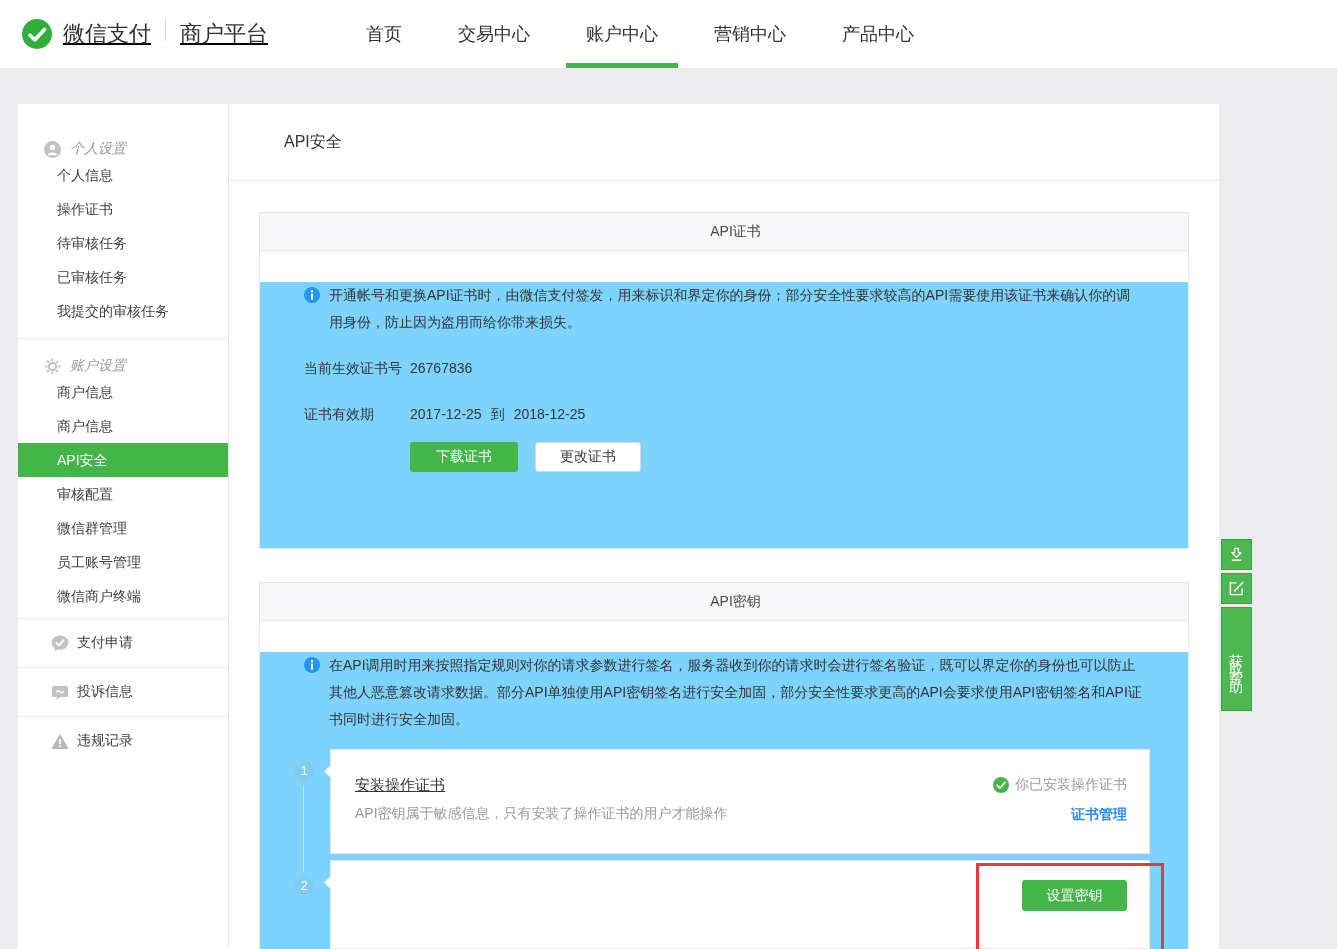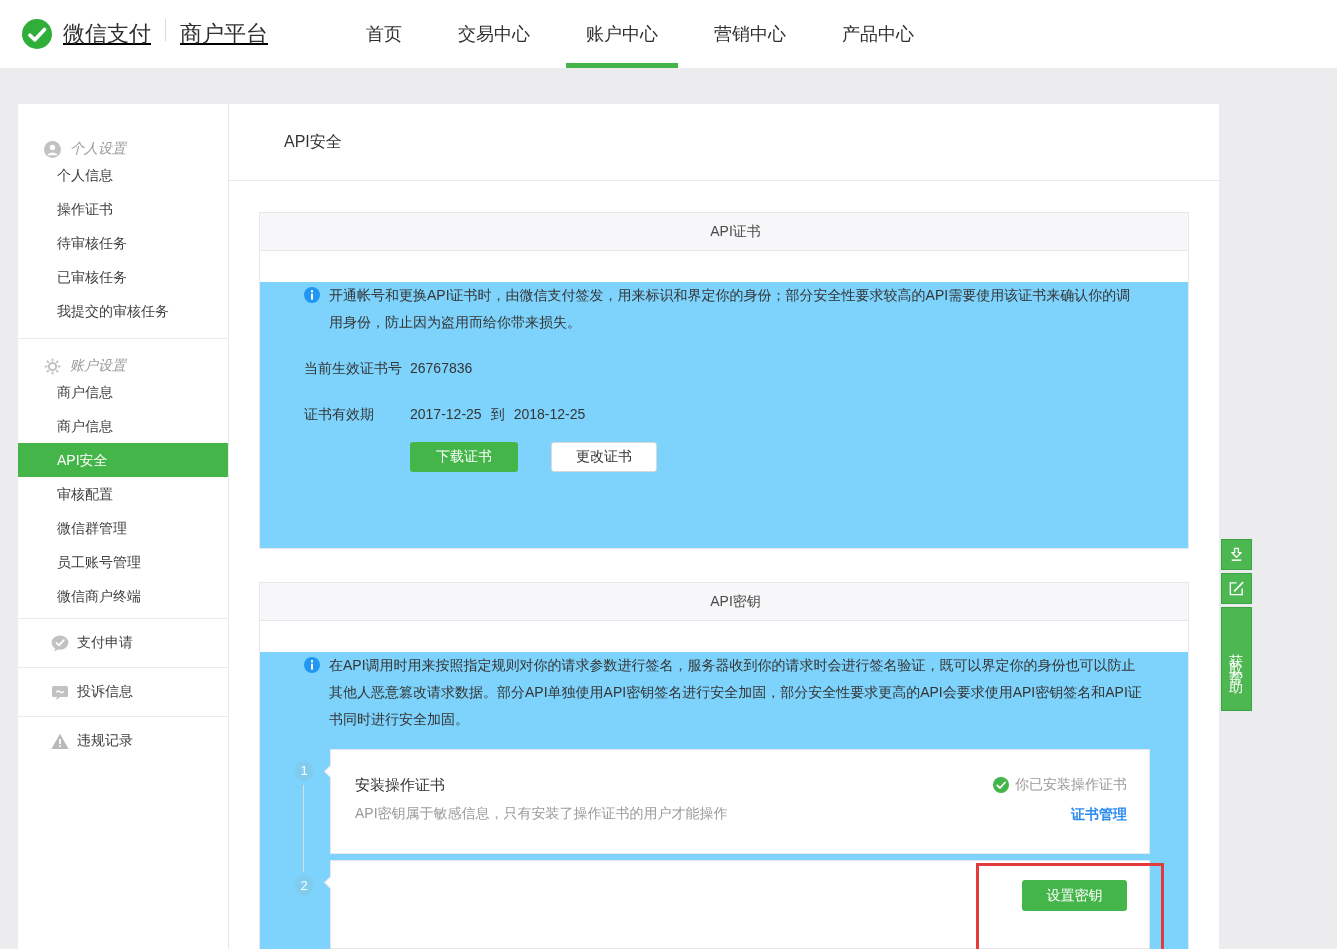--- a/index.html
+++ b/index.html
@@ -38,33 +38,33 @@
   .body-cert { height:266px; }
   .body-key { height:351px; }
   .info-row { display:flex; margin:31px 44px 0 44px; }
   .info-icon { width:16px; height:16px; flex:0 0 16px; margin-top:5px; margin-right:9px; }
   .info-text { font-size:14px; color:#353535; line-height:27px; }
   .field-row { display:flex; margin-left:44px; font-size:14px; color:#353535; }
   .field-row.first { margin-top:24px; }
   .field-row.second { margin-top:28px; }
   .field-label { width:106px; }
   .date-word { margin:0 9px; }
-  .btn-row { display:flex; margin:18px 0 0 150px;gap:16px; }
+  .btn-row { display:flex; margin:18px 0 0 150px; }
   .btn-green { width:108px; height:30px; background:#44b549; border:none; border-radius:3px; color:#fff; font-size:14px; cursor:pointer; font-family:inherit; }
   .btn-white { width:104px; height:28px; background:#fff; border:1px solid #d8d8d8; border-radius:3px; color:#353535; font-size:14px; margin-left:17px; cursor:pointer; font-family:inherit; }
 
   
   .steps { position:relative; margin-top:16px; }
   .step-circle { position:absolute; left:34px; width:20px; height:20px; border-radius:50%; background:#7fccee; color:#fff; font-size:13px; line-height:20px; text-align:center; }
   .circle-1 { top:12px; } .circle-2 { top:127px; }
   .step-line { position:absolute; left:43px; top:36px; width:1px; height:87px; background:#dcdcdc; }
   .step-box { position:relative; margin-left:70px; width:818px; border:1px solid #e7e7eb; background:#fff; }
   .box-1 { height:103px; } .box-2 { height:87px; margin-top:6px; }
   .notch { position:absolute; left:-5px; top:17px; width:8px; height:8px; background:#fff; border-left:1px solid #e7e7eb; border-bottom:1px solid #e7e7eb; transform:rotate(45deg); }
-  .step-title { margin:26px 0 0 24px; font-size:15px; color:#353535; }
+  .step-title { margin:26px 0 0 24px; font-size:15px; color:#353535;text-decoration:underline; }
   .step-desc { margin:10px 0 0 24px; font-size:14px; color:#9a9a9a; }
   .step-status { position:absolute; top:26px; right:22px; display:flex; align-items:center; font-size:14px; color:#9a9a9a; }
   .check-icon { width:16px; height:16px; margin-right:6px; }
   .step-link { position:absolute; top:56px; right:22px; font-size:14px; color:#2d8cf0; cursor:pointer;font-weight:bold; }
   .btn-setkey { position:absolute; top:19px; right:22px; width:105px; height:31px; background:#44b549; border:none; border-radius:3px; color:#fff; font-size:14px; cursor:pointer; font-family:inherit; }
   .red-rect { position:absolute; left:716px; top:211px; width:182px; height:100px; border:3px solid #e23b3b; z-index:5; pointer-events:none; }
 
   
   .floatbar { position:absolute; left:1221px; top:539px; width:31px; z-index:20; }
   .fbtn { width:29px; height:29px; background:#4db752; border:1px solid #3aa441; margin-bottom:3px; display:flex; align-items:center; justify-content:center; cursor:pointer; }

